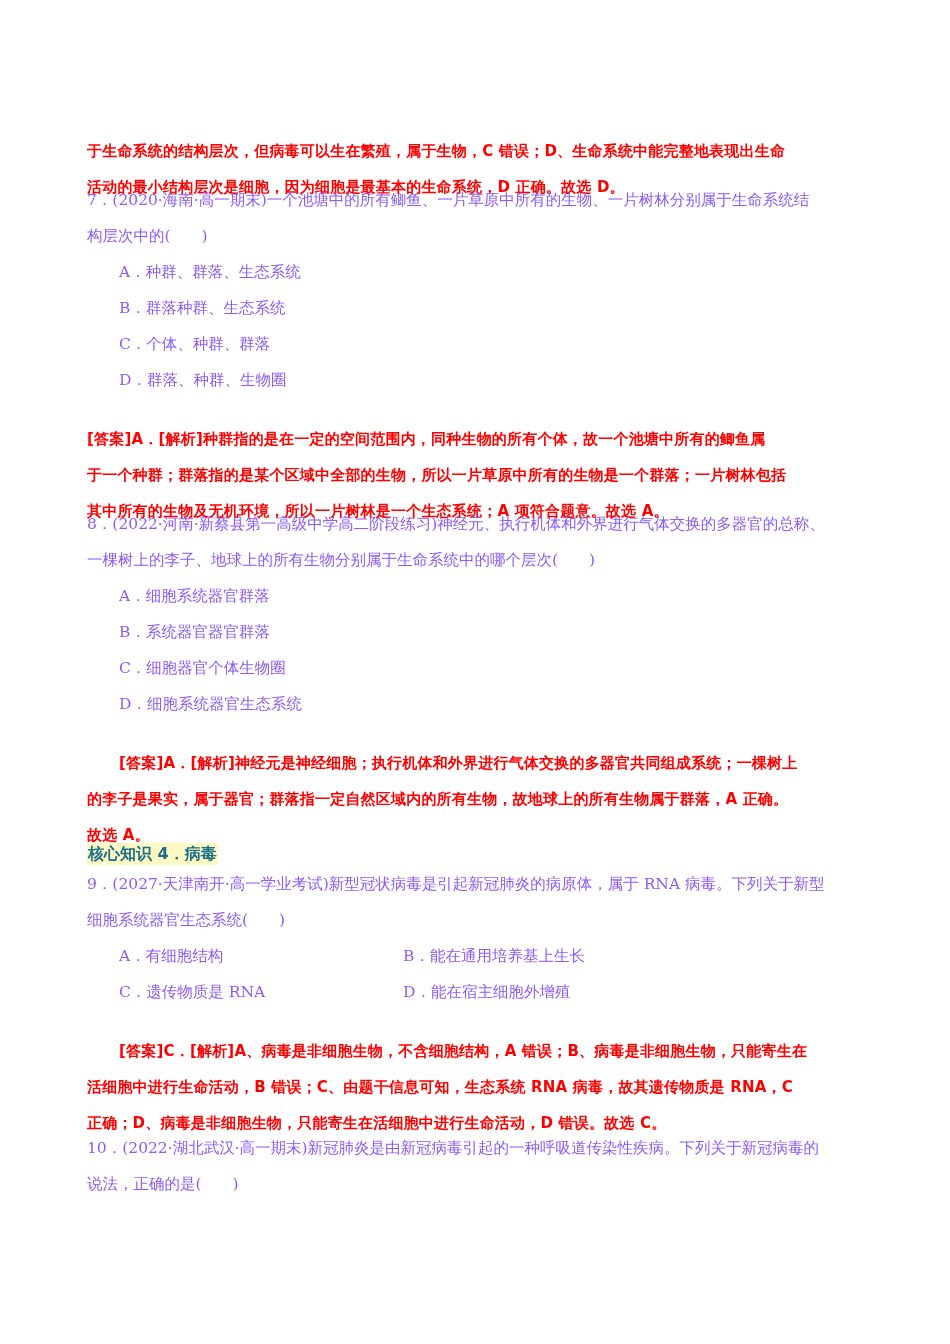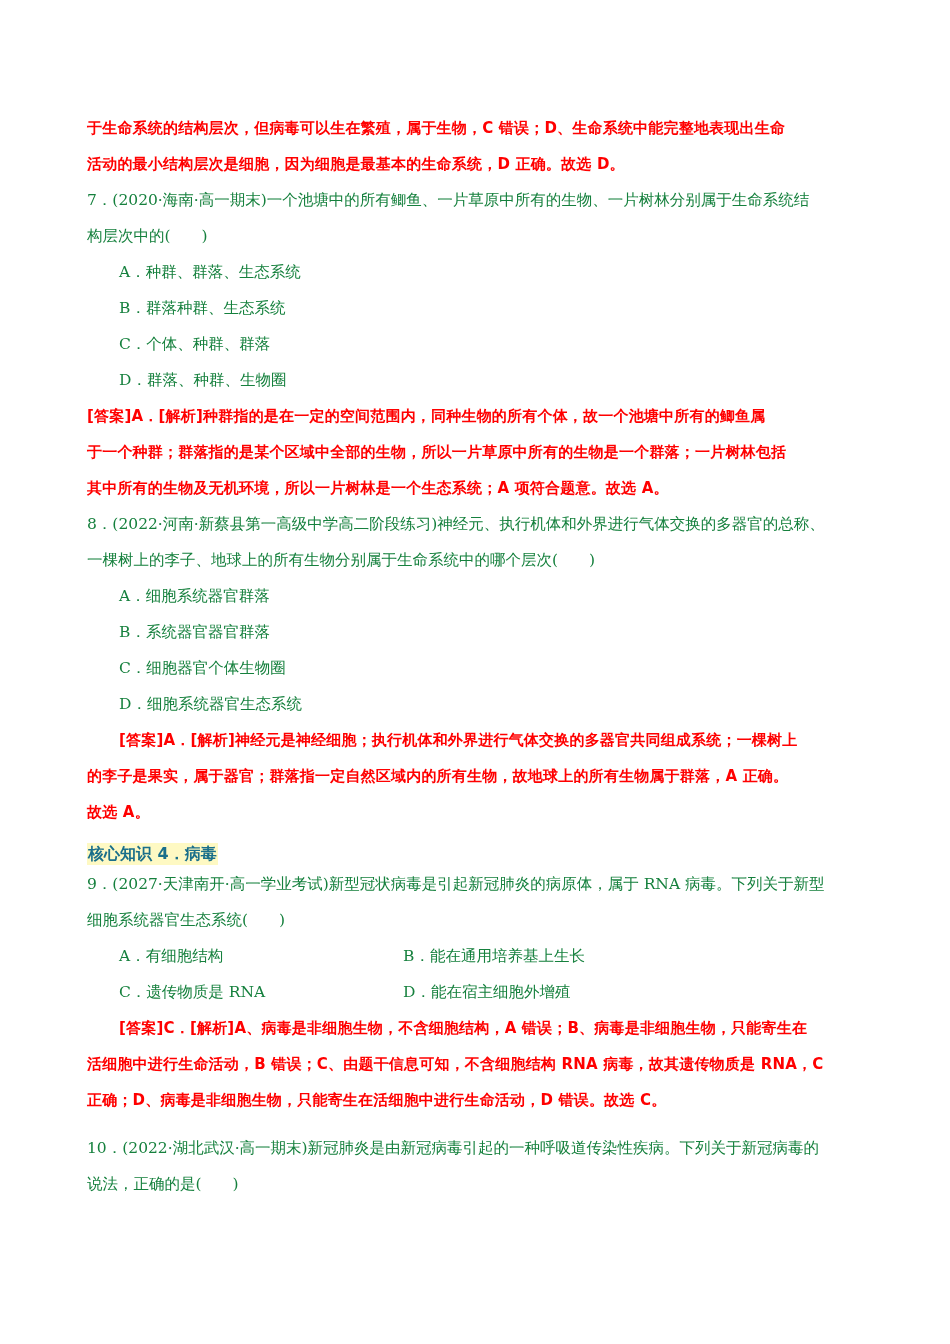--- a/index.html
+++ b/index.html
@@ -28,23 +28,24 @@
       font-size: 15.5px;
       line-height: 20px;
       height: 20px;
     }
     .ans {
       color: #ff0000;
       font-weight: bold;
       font-family: "DejaVu Sans", "Liberation Sans", sans-serif;
       font-size: 15px;
       letter-spacing: 0.2px;
+      margin-top: 23px;
     }
     .q {
-      color: #15803d;
+      color: #8b5cf6;
       font-size: 15.5px;
     }
     .opt {
       left: 32px;
       text-align: right;
     }
     .opt-right {
       left: 316px;
     }
     .heading {
@@ -91,21 +92,21 @@
 
   <div class="heading" style="top:731px" data-name="section-heading-virus">核心知识 4．病毒</div>
 
   <div class="line q" style="top:762px" data-name="question-9-stem-line-1">9．(2027·天津南开·高一学业考试)新型冠状病毒是引起新冠肺炎的病原体，属于 RNA 病毒。下列关于新型</div>
   <div class="line q" style="top:798px" data-name="question-9-stem-line-2">细胞系统器官生态系统(　　)</div>
   <div class="line q opt" style="top:834px" data-name="question-9-option-a">A．有细胞结构</div>
   <div class="line q opt-right" style="top:834px" data-name="question-9-option-b">B．能在通用培养基上生长</div>
   <div class="line q opt" style="top:870px" data-name="question-9-option-c">C．遗传物质是 RNA</div>
   <div class="line q opt-right" style="top:870px" data-name="question-9-option-d">D．能在宿主细胞外增殖</div>
   <div class="line ans" style="top:906px" data-name="question-9-answer-line-1"><span style="display:inline-block;width:0"></span><span data-name="question-9-answer-text-1">[答案]C．[解析]A、病毒是非细胞生物，不含细胞结构，A 错误；B、病毒是非细胞生物，只能寄生在</span></div>
-  <div class="line ans" style="top:942px" data-name="question-9-answer-line-2">活细胞中进行生命活动，B 错误；C、由题干信息可知，不含细胞结构 RNA 病毒，故其遗传物质是 RNA，C</div>
+  <div class="line ans" style="top:942px" data-name="question-9-answer-line-2">活细胞中进行生命活动，B 错误；C、由题干信息可知，生态系统 RNA 病毒，故其遗传物质是 RNA，C</div>
   <div class="line ans" style="top:978px" data-name="question-9-answer-line-3">正确；D、病毒是非细胞生物，只能寄生在活细胞中进行生命活动，D 错误。故选 C。</div>
 
   <div class="line q" style="top:1026px" data-name="question-10-stem-line-1">10．(2022·湖北武汉·高一期末)新冠肺炎是由新冠病毒引起的一种呼吸道传染性疾病。下列关于新冠病毒的</div>
   <div class="line q" style="top:1062px" data-name="question-10-stem-line-2">说法，正确的是(　　)</div>
 
 </div>
 
 <style>
   
   [data-name="question-7-answer-line-1"],

